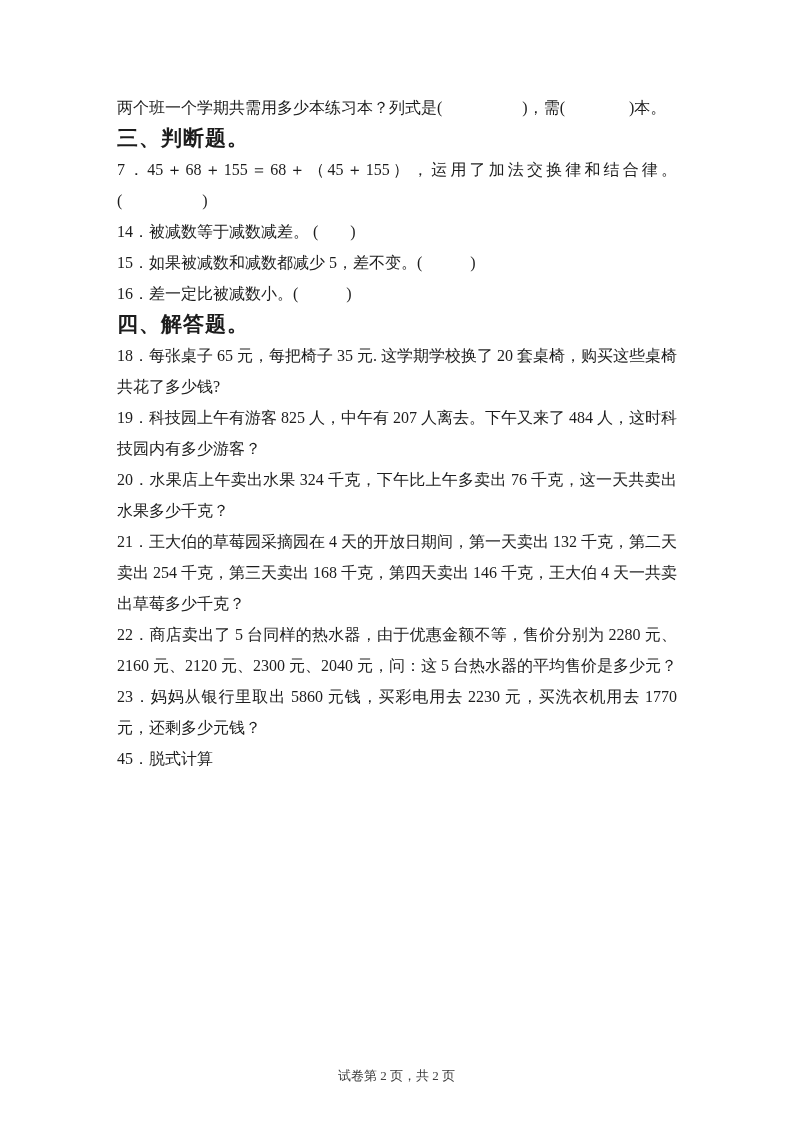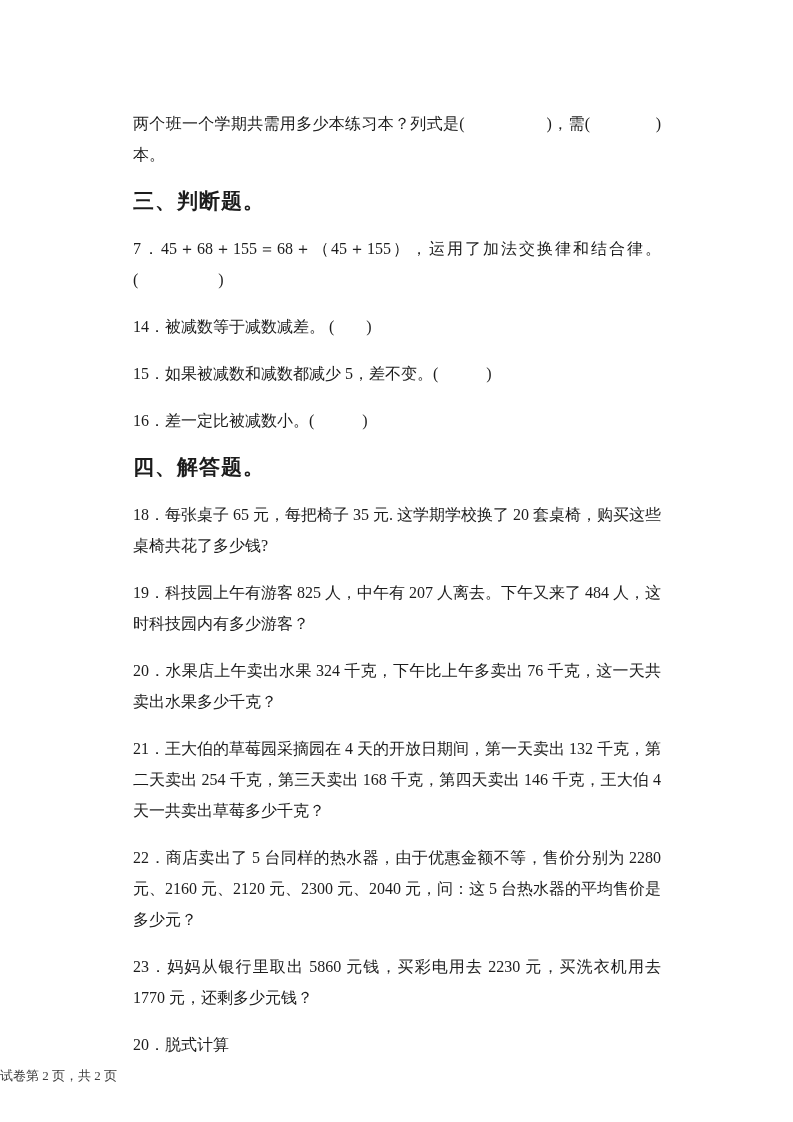--- a/index.html
+++ b/index.html
@@ -20,37 +20,38 @@
     position: absolute;
     left: 117px;
     top: 92px;
     width: 560px;
     font-size: 16px;
     line-height: 31px;
     text-align: justify;
   }
   .paper-body p,
   .paper-body h2 {
-    margin: 16px;
+    margin: 0;
     padding: 0;
     white-space: pre-wrap;
   }
   .section-heading {
     font-size: 21px;
     font-weight: 700;
     letter-spacing: 1px;
   }
   .calc-line {
     letter-spacing: 0.5px;
   }
   .page-footer {
     position: absolute;
     left: 0;
     right: 0;
     top: 1068px;
+    text-align: center;
     font-size: 13px;
     color: #3d3d3d;
     line-height: 16px;
   }
 </style>
 </head>
 <body>
 
 <div class="page">
   <div class="paper-body">
@@ -64,18 +65,18 @@
     <p>16．差一定比被减数小。(　　　)</p>
 
     <h2 class="section-heading">四、解答题。</h2>
 
     <p>18．每张桌子 65 元，每把椅子 35 元. 这学期学校换了 20 套桌椅，购买这些桌椅共花了多少钱?</p>
     <p>19．科技园上午有游客 825 人，中午有 207 人离去。下午又来了 484 人，这时科技园内有多少游客？</p>
     <p>20．水果店上午卖出水果 324 千克，下午比上午多卖出 76 千克，这一天共卖出水果多少千克？</p>
     <p>21．王大伯的草莓园采摘园在 4 天的开放日期间，第一天卖出 132 千克，第二天卖出 254 千克，第三天卖出 168 千克，第四天卖出 146 千克，王大伯 4 天一共卖出草莓多少千克？</p>
     <p>22．商店卖出了 5 台同样的热水器，由于优惠金额不等，售价分别为 2280 元、2160 元、2120 元、2300 元、2040 元，问：这 5 台热水器的平均售价是多少元？</p>
     <p>23．妈妈从银行里取出 5860 元钱，买彩电用去 2230 元，买洗衣机用去 1770 元，还剩多少元钱？</p>
-    <p>20．脱式计算</p>
+    <p>45．脱式计算</p>
 
   </div>
 
   <div class="page-footer">试卷第 2 页，共 2 页</div>
 </div>
 
 </body></html>

